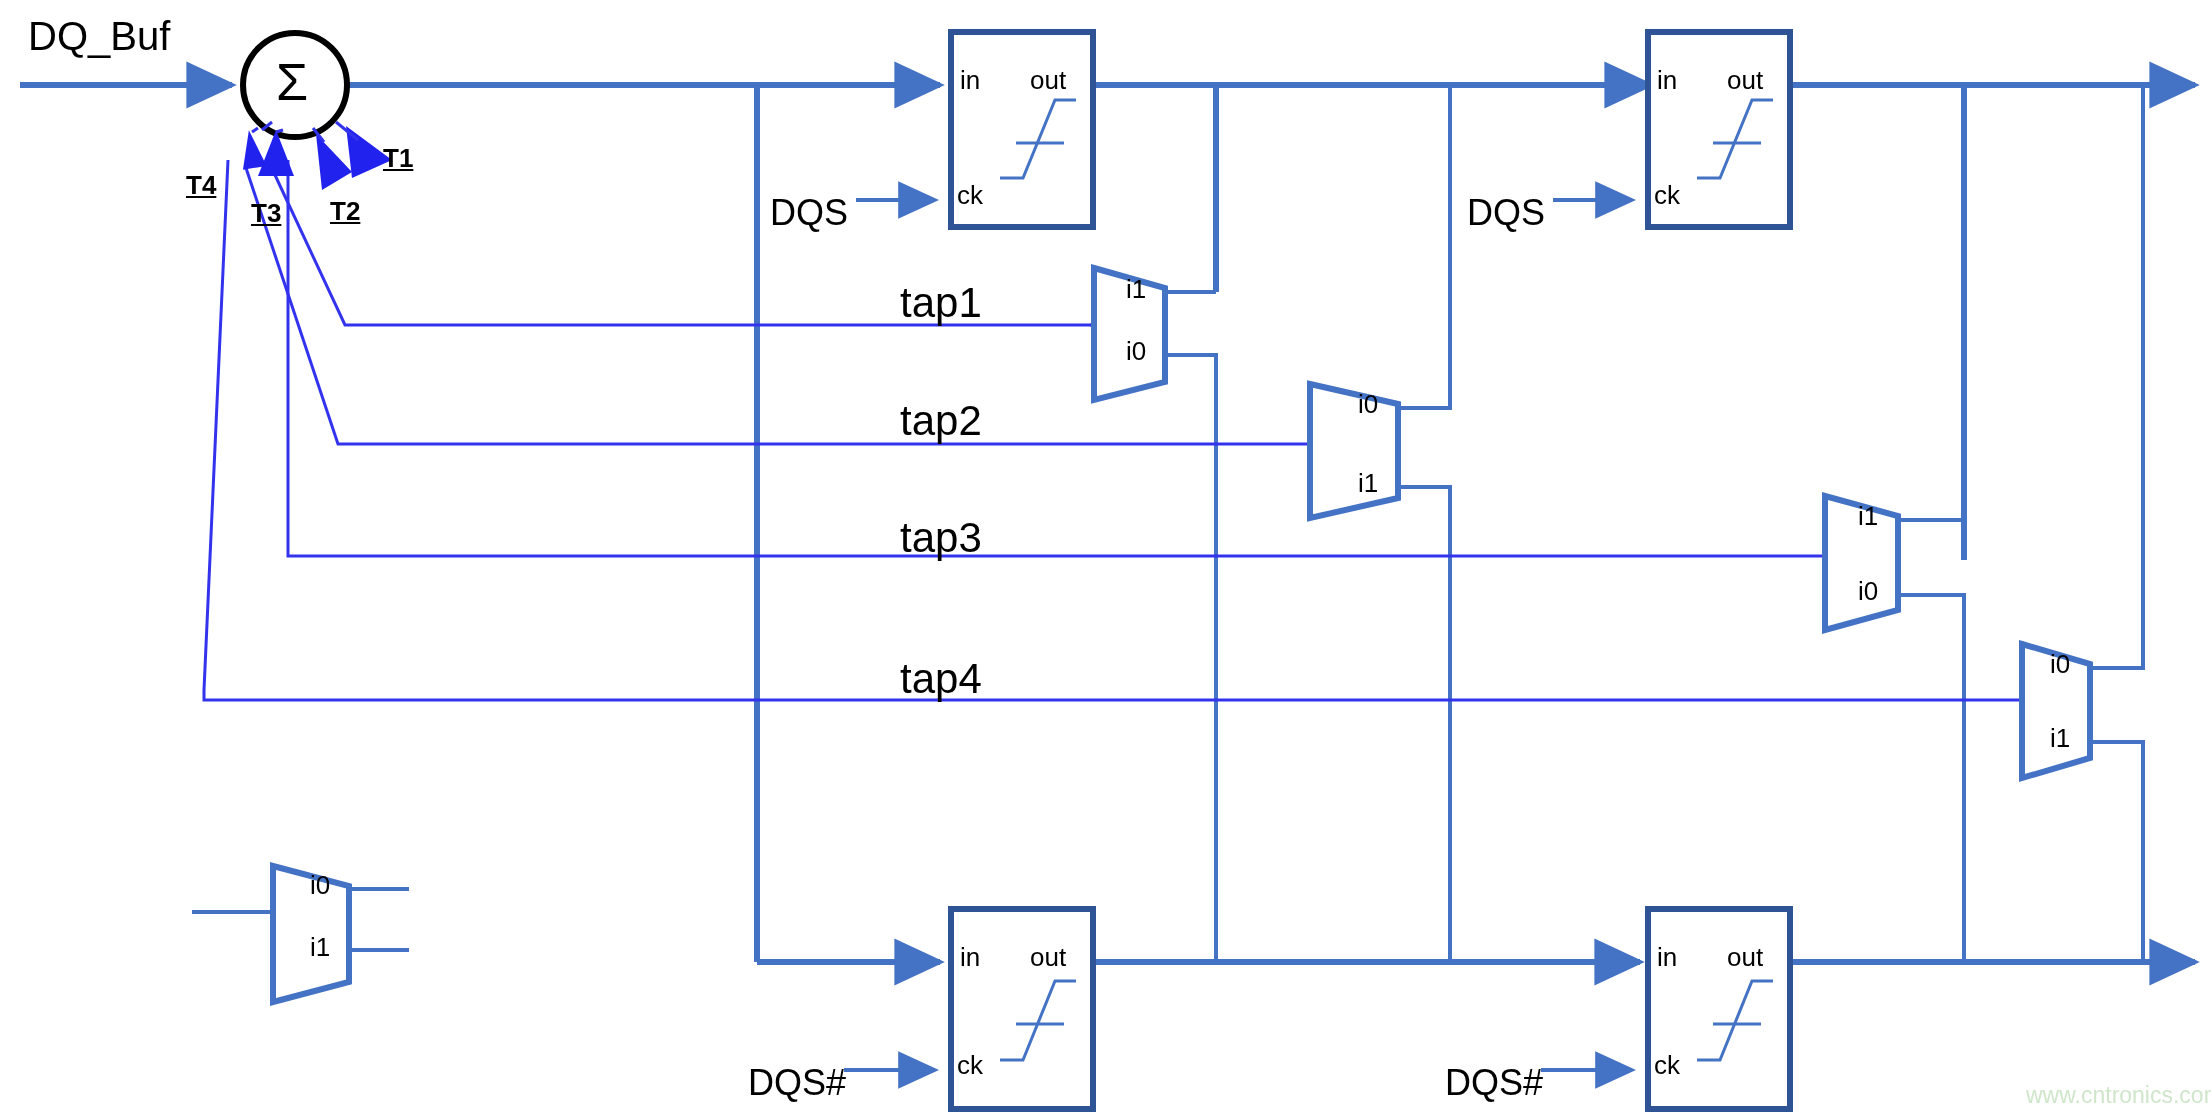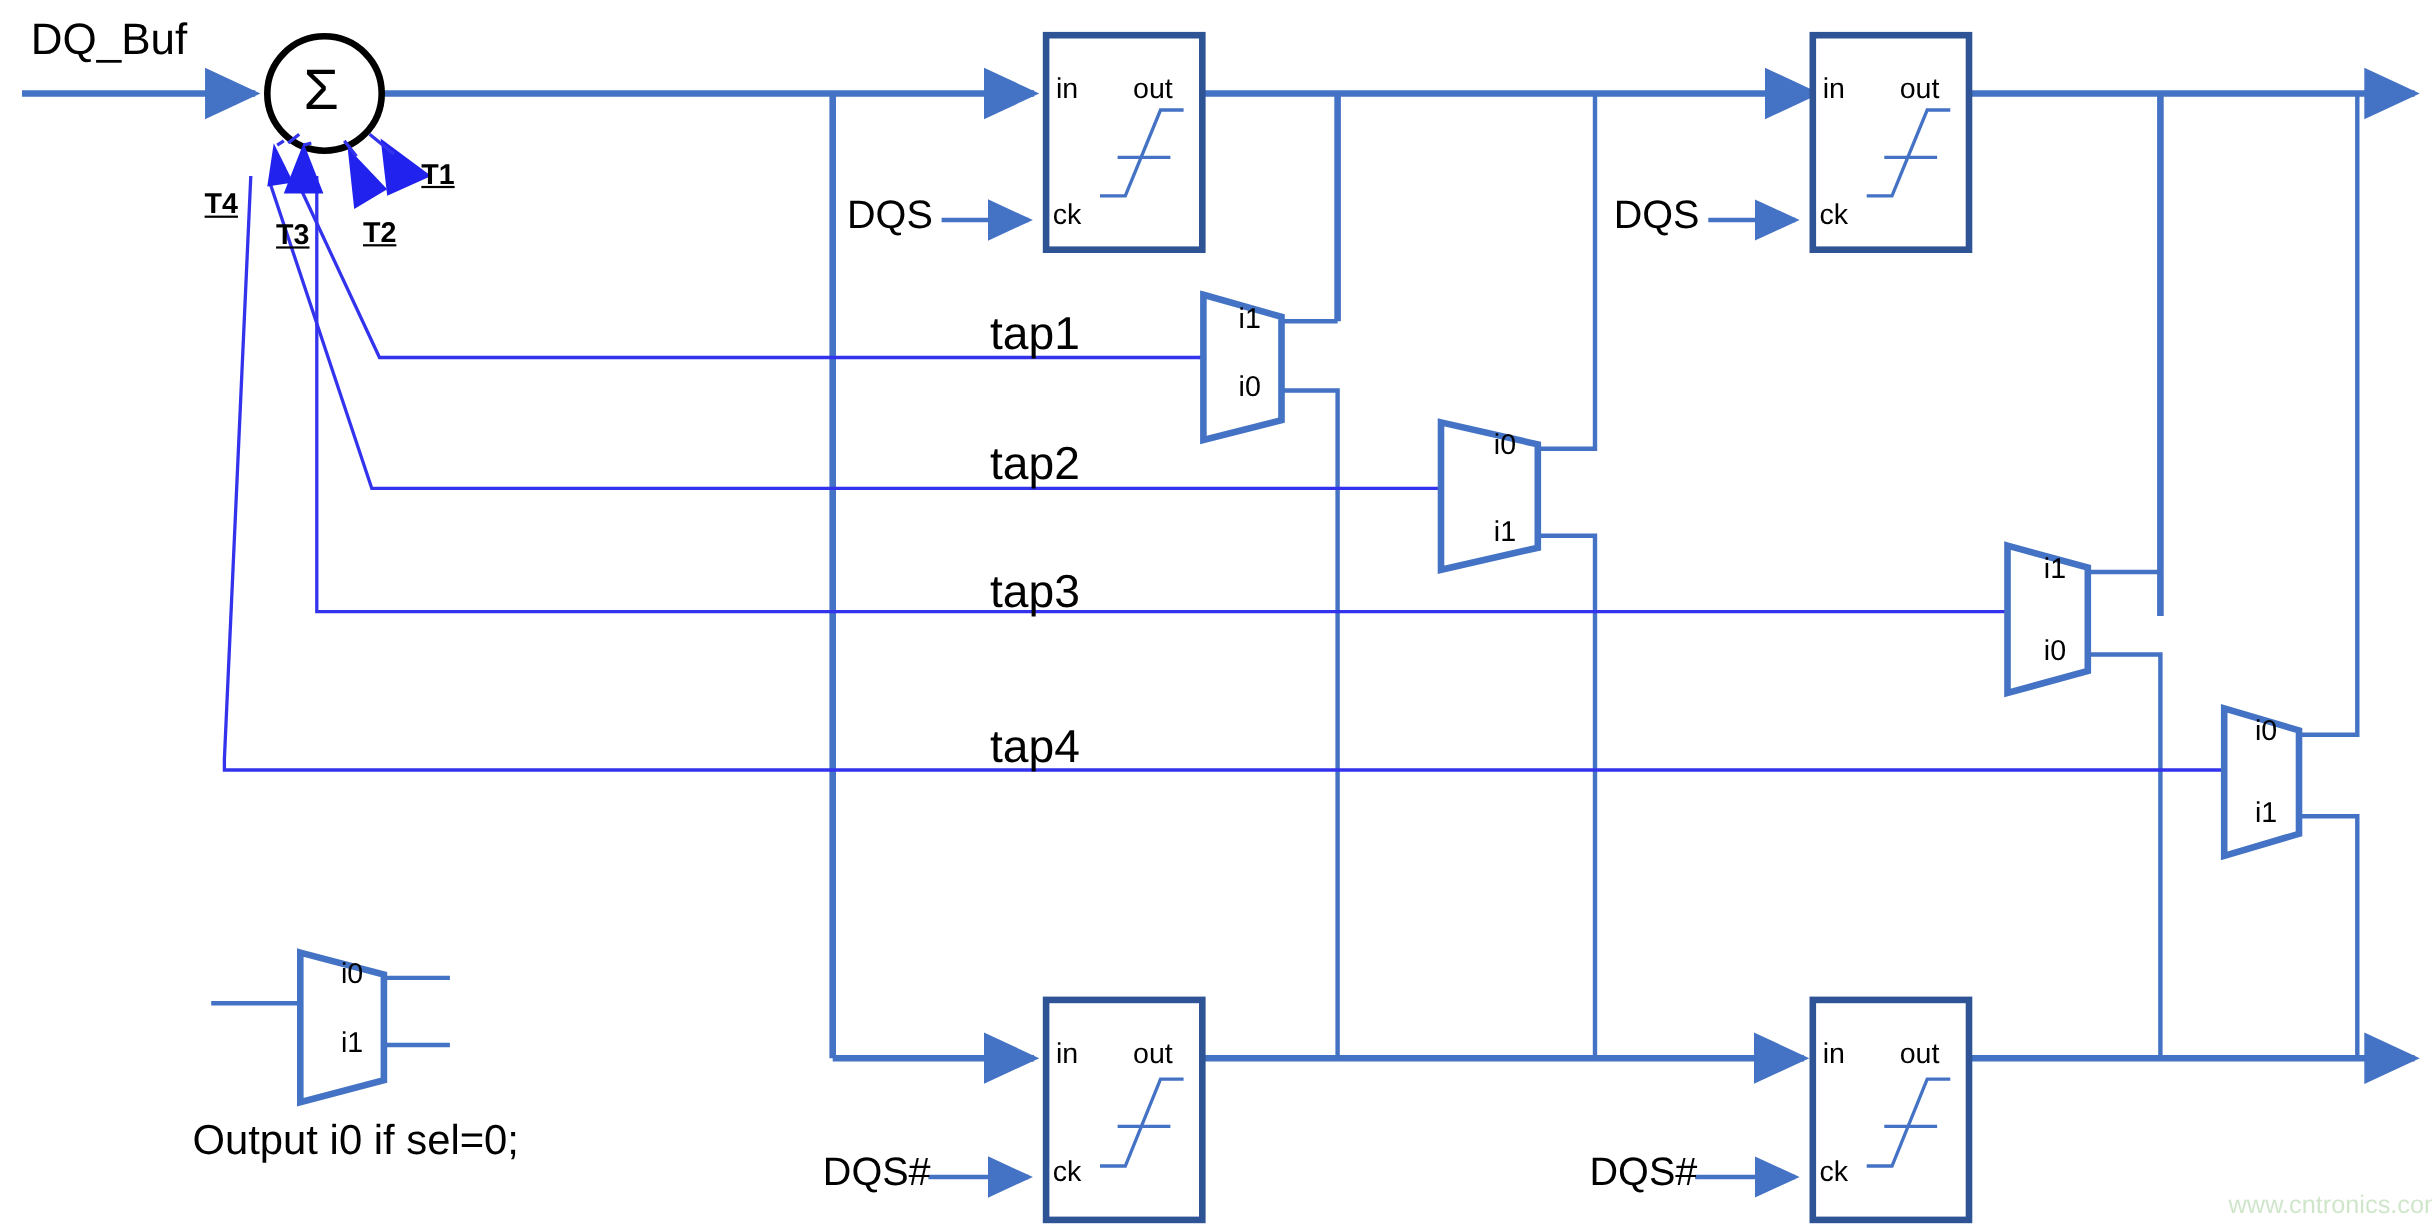--- a/index.html
+++ b/index.html
@@ -2,21 +2,21 @@
 <html><head>
 <meta charset="utf-8">
 <style>
   html,body{margin:0;padding:0;background:#ffffff;}
   body{width:2211px;height:1119px;position:relative;overflow:hidden;
        font-family:"Liberation Sans","DejaVu Sans",sans-serif;}
   #stage{position:absolute;left:0;top:0;width:1843px;height:1119px;}
   svg#diagram{position:absolute;left:0;top:0;width:2211px;height:1119px;}
   .lbl{position:absolute;color:#000000;white-space:nowrap;line-height:1;}
   .lbl-big{font-size:40px;}
-  .lbl-mid{font-size:36px;}
+  .lbl-mid{font-size:36px;margin-top:18px;}
   .lbl-port{font-size:26px;}
   .lbl-tap{font-size:42px;}
   .lbl-t{font-size:26px;font-weight:bold;text-decoration:underline;}
   .lbl-sigma{font-size:52px;}
   .legend-txt{font-size:38px;line-height:1.28;}
   .wm{position:absolute;color:#cfe6cb;font-size:23px;white-space:nowrap;}
 </style>
 </head>
 <body>
 
@@ -178,16 +178,15 @@
   <div class="lbl lbl-port" style="left:1358px;top:470px;">i1</div>
 
   <div class="lbl lbl-port" style="left:1858px;top:503px;">i1</div>
   <div class="lbl lbl-port" style="left:1858px;top:578px;">i0</div>
 
   <div class="lbl lbl-port" style="left:2050px;top:651px;">i0</div>
   <div class="lbl lbl-port" style="left:2050px;top:725px;">i1</div>
 
   <div class="lbl lbl-port" style="left:310px;top:872px;">i0</div>
   <div class="lbl lbl-port" style="left:310px;top:934px;">i1</div>
-  <div class="lbl legend-txt" style="left:175px;top:1013px;">Output i0 if sel=0;</div>
 
   <div class="wm" style="left:2026px;top:1082px;">www.cntronics.com</div>
 </div>
 
 </body></html>

